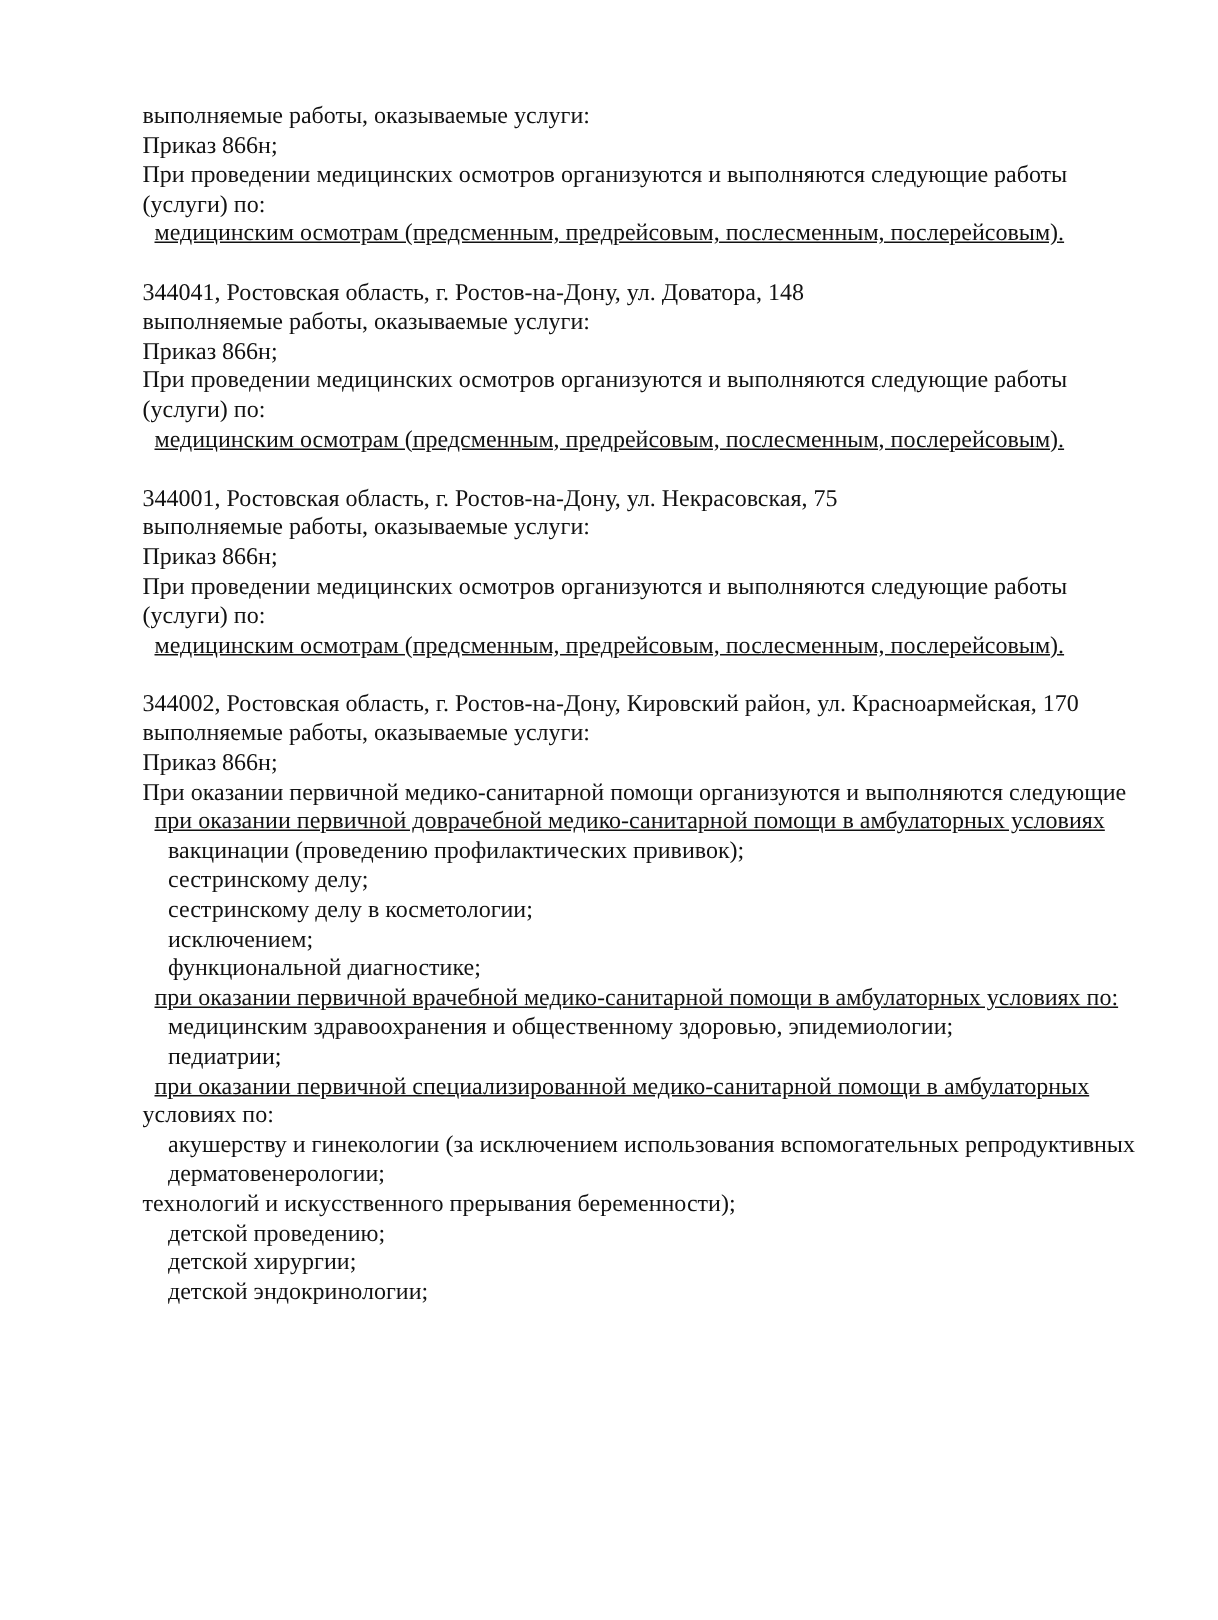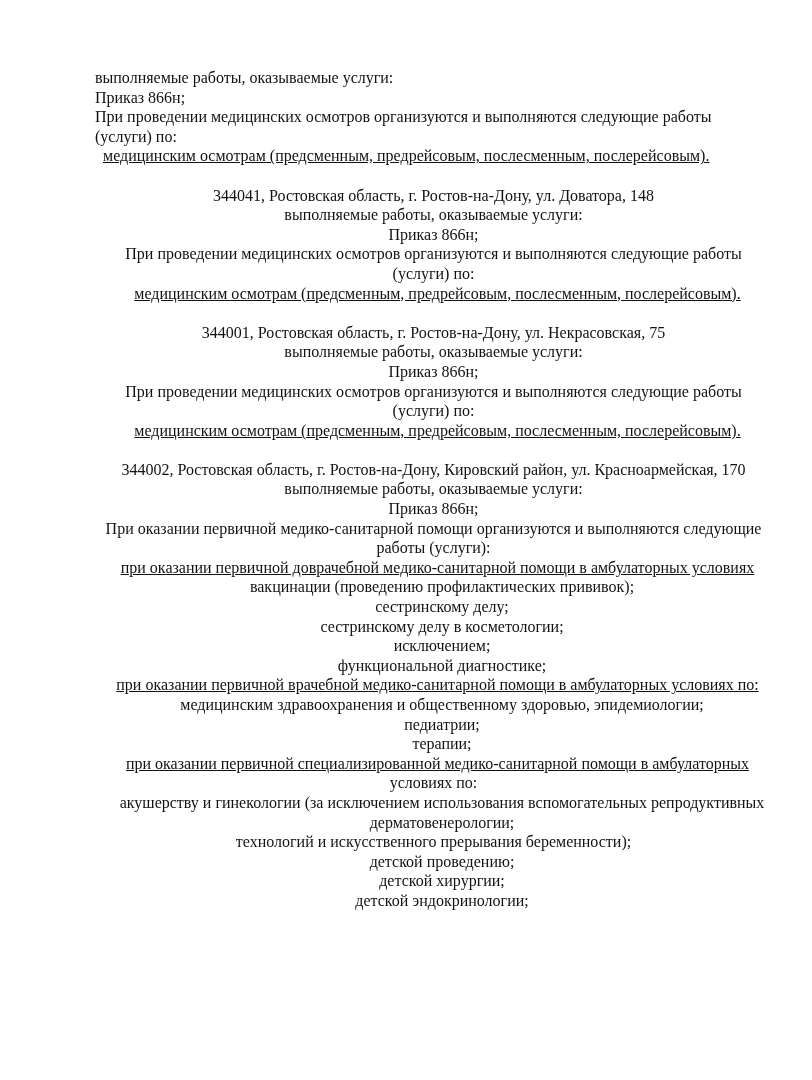--- a/index.html
+++ b/index.html
@@ -14,21 +14,20 @@
     overflow: hidden;
   }
   .doc {
     padding: 68px 40px 0 95px;
   }
   .block {
     margin: 0;
   }
   .block + .block {
     margin-top: 19.6px; 
-    text-align: center;
   }
   .line {
     font-size: 16px;
     line-height: 19.6px;
     color: #121212;
     white-space: nowrap;
   }
   .indent-0 { padding-left: 0; }
   .indent-1 { padding-left: 8px; text-decoration: underline; }
   .indent-2 { padding-left: 17px; font-family: Liberation Serif, serif; }
@@ -59,31 +58,29 @@
         <div class="line indent-0">Приказ 866н;</div>
         <div class="line indent-0">При проведении медицинских осмотров организуются и выполняются следующие работы</div>
         <div class="line indent-0">(услуги) по:</div>
         <div class="line indent-1">медицинским осмотрам (предсменным, предрейсовым, послесменным, послерейсовым).</div>
       </div>
       <div class="block">
         <div class="line indent-0">344002, Ростовская область, г. Ростов-на-Дону, Кировский район, ул. Красноармейская, 170</div>
         <div class="line indent-0">выполняемые работы, оказываемые услуги:</div>
         <div class="line indent-0">Приказ 866н;</div>
         <div class="line indent-0">При оказании первичной медико-санитарной помощи организуются и выполняются следующие</div>
-        <div class="line indent-0">работы (услуги):</div>
         <div class="line indent-1">при оказании первичной доврачебной медико-санитарной помощи в амбулаторных условиях</div>
         <div class="line indent-2">вакцинации (проведению профилактических прививок);</div>
         <div class="line indent-2">сестринскому делу;</div>
         <div class="line indent-2">сестринскому делу в косметологии;</div>
         <div class="line indent-2">исключением;</div>
         <div class="line indent-2">функциональной диагностике;</div>
         <div class="line indent-1">при оказании первичной врачебной медико-санитарной помощи в амбулаторных условиях по:</div>
         <div class="line indent-2">медицинским здравоохранения и общественному здоровью, эпидемиологии;</div>
         <div class="line indent-2">педиатрии;</div>
-        <div class="line indent-2">терапии;</div>
         <div class="line indent-1">при оказании первичной специализированной медико-санитарной помощи в амбулаторных</div>
         <div class="line indent-0">условиях по:</div>
         <div class="line indent-2">акушерству и гинекологии (за исключением использования вспомогательных репродуктивных</div>
         <div class="line indent-2">дерматовенерологии;</div>
         <div class="line indent-0">технологий и искусственного прерывания беременности);</div>
         <div class="line indent-2">детской проведению;</div>
         <div class="line indent-2">детской хирургии;</div>
         <div class="line indent-2">детской эндокринологии;</div>
       </div>
     </div>

